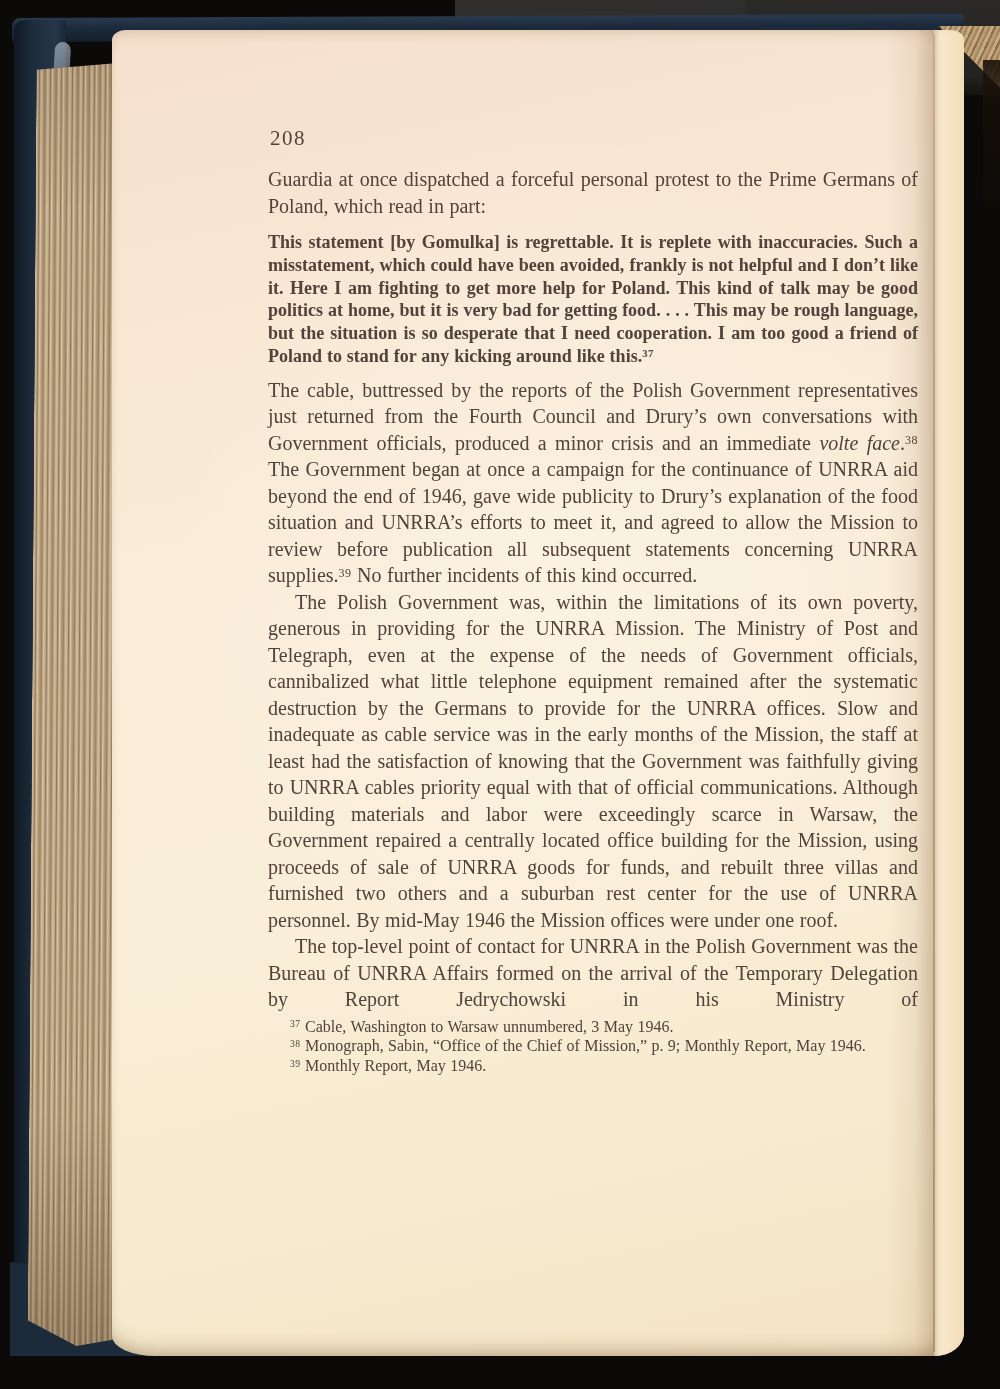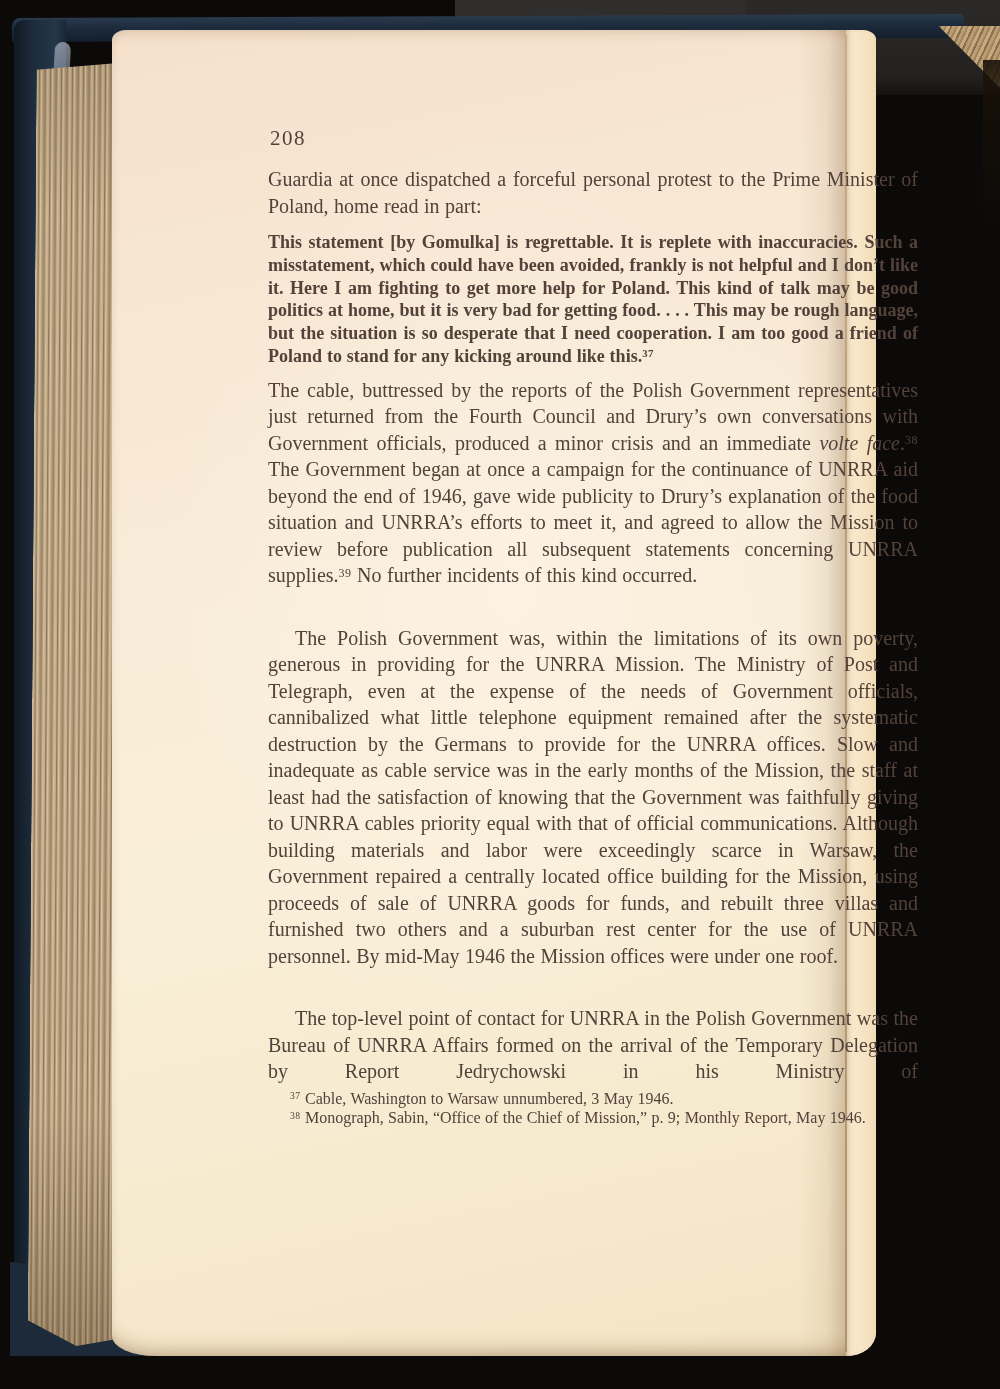--- a/index.html
+++ b/index.html
@@ -68,21 +68,21 @@
   }
   
   .right-gap-shadow {
     position: absolute; left: 983px; top: 60px; width: 17px; height: 170px;
     background: linear-gradient(180deg, rgba(25,16,8,0.9) 0%, rgba(25,16,8,0.55) 45%, rgba(25,16,8,0) 100%);
     border-radius: 0 0 0 10px;
   }
 
   
   .page {
-    position: absolute; left: 112px; top: 30px; width: 764px; height: 1326px;
+    position: absolute; left: 112px; top: 30px; width: 852px; height: 1326px;
     background:
       radial-gradient(ellipse 70% 55% at 52% 42%, rgba(255,252,244,0.35), rgba(255,252,244,0) 65%),
       linear-gradient(168deg, #f5e0cc 0%, #f7e6d2 16%, #f9edd9 42%, #f9eed7 62%, #f6e9cd 84%, #f3e4c4 100%);
     border-radius: 14px 14px 30px 44px / 10px 10px 24px 20px;
     box-shadow: inset 0 -16px 20px -14px rgba(95,62,28,0.45),
                 inset 0 10px 14px -10px rgba(120,85,45,0.30);
   }
   
   .gutter-shade {
     position: absolute; right: 30px; top: 0; bottom: 0; width: 48px;
@@ -111,21 +111,21 @@
     font-size: 21px; letter-spacing: 1.5px;
   }
   .running-head {
     display: block; text-align: center;
     font-size: 23px; letter-spacing: 0.5px;
   }
   .body-text p.para {
     font-size: 20px; line-height: 26.5px;
     text-align: justify; word-spacing: 0.5px;
   }
-  .body-text p.para.indent { text-indent: 27px; margin-top: 36px; }
+  .body-text p.para.indent { text-indent: 27px; }
   .body-text p.para.justify-last { text-align-last: justify; }
   .body-text p.para:first-child { margin-top: 12px; }
   .body-text p.quote {
     font-size: 18px; line-height: 22.8px;
     text-align: justify; word-spacing: 0.4px;
     margin: 12px 0 9px 0;
     font-weight: bold;
   }
   .body-text em { font-style: italic; }
   .sup {
@@ -156,27 +156,28 @@
   <div class="page">
     <div class="gutter-shade"></div>
     <div class="gutter-crease"></div>
     <div class="facing-strip"></div>
 
     <div class="content">
       <div class="page-header">
         <span class="page-number">208</span>
       </div>
       <div class="body-text">
-          <p class="para"><span>Guardia at once dispatched a forceful personal protest to the Prime Minister of Poland, home read in part:</span></p>
+          <p class="para"><span>Guardia at once dispatched a forceful personal protest to the Prime Germans of Poland, which read in part:</span></p>
           <p class="quote"><span>This statement [by Gomulka] is regrettable. It is replete with inaccuracies. Such a misstatement, which could have been avoided, frankly is not helpful and I don’t like it. Here I am fighting to get more help for Poland. This kind of talk may be good politics at home, but it is very bad for getting food. . . . This may be rough language, but the situation is so desperate that I need cooperation. I am too good a friend of Poland to stand for any kicking around like this.</span><span class="sup">37</span></p>
           <p class="para"><span>The cable, buttressed by the reports of the Polish Government representatives just returned from the Fourth Council and Drury’s own conversations with Government officials, produced a minor crisis and an immediate </span><em>volte face</em><span>.</span><span class="sup">38</span><span> The Government began at once a campaign for the continuance of UNRRA aid beyond the end of 1946, gave wide publicity to Drury’s explanation of the food situation and UNRRA’s efforts to meet it, and agreed to allow the Mission to review before publication all subsequent statements concerning UNRRA supplies.</span><span class="sup">39</span><span> No further incidents of this kind occurred.</span></p>
           <p class="para indent"><span>The Polish Government was, within the limitations of its own poverty, generous in providing for the UNRRA Mission. The Ministry of Post and Telegraph, even at the expense of the needs of Government officials, cannibalized what little telephone equipment remained after the systematic destruction by the Germans to provide for the UNRRA offices. Slow and inadequate as cable service was in the early months of the Mission, the staff at least had the satisfaction of knowing that the Government was faithfully giving to UNRRA cables priority equal with that of official communications. Although building materials and labor were exceedingly scarce in Warsaw, the Government repaired a centrally located office building for the Mission, using proceeds of sale of UNRRA goods for funds, and rebuilt three villas and furnished two others and a suburban rest center for the use of UNRRA personnel. By mid-May 1946 the Mission offices were under one roof.</span></p>
           <p class="para indent justify-last"><span>The top-level point of contact for UNRRA in the Polish Government was the Bureau of UNRRA Affairs formed on the arrival of the Temporary Delegation by Report Jedrychowski in his Ministry of</span></p>
         </div>
       <div class="footnotes">
           <p class="footnote"><span class="sup">37</span> Cable, Washington to Warsaw unnumbered, 3 May 1946.</p>
           <p class="footnote"><span class="sup">38</span> Monograph, Sabin, “Office of the Chief of Mission,” p. 9; Monthly Report, May 1946.</p>
+          <p class="footnote"><span class="sup">39</span> Monthly Report, May 1946.</p>
         </div>
     </div>
   </div>
 
   <div class="right-gap-shadow"></div>
 </div>
 
 </body></html>

